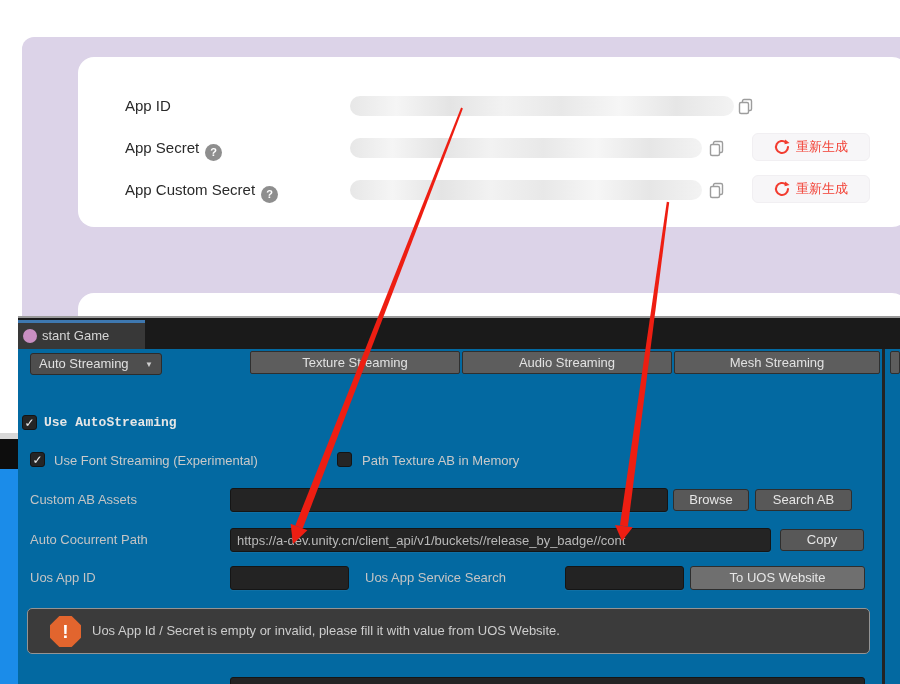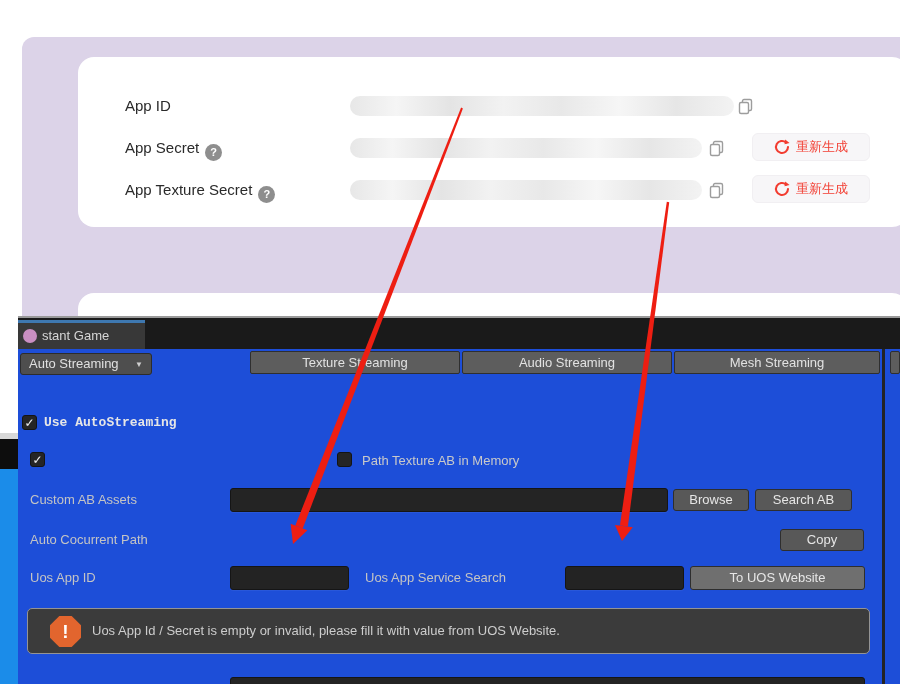--- a/index.html
+++ b/index.html
@@ -27,32 +27,32 @@
                justify-content:center; gap:6px; cursor:pointer; }
   .regen-txt { color:#f23c30; font-size:13px; white-space:nowrap;text-align:center; }
 
   
   .sliver-gray  { position:absolute; left:0; top:433px; width:18px; height:6px;  background:#d8d8d8; }
   .sliver-black { position:absolute; left:0; top:439px; width:18px; height:30px; background:#0d0d0d; }
   .sliver-blue  { position:absolute; left:0; top:469px; width:18px; height:215px; background:#1b8ce9; }
 
   
   .panel { position:absolute; left:18px; top:316px; width:882px; height:368px;
-           background:#1d4ed8; border-top:2px solid #9a9a9a; color:#c9c9c9; font-size:13px; }
+           background:#0369a1; border-top:2px solid #9a9a9a; color:#c9c9c9; font-size:13px; }
   .tabbar { position:absolute; left:0; top:0; width:882px; height:31px; background:#1a1a1a; }
   .tab { position:absolute; left:0; top:2px; width:127px; height:29px; background:#383838;
          border-top:3px solid #3e78b0; cursor:pointer; }
   .tab-dot { position:absolute; left:5px; top:6px; width:14px; height:14px; border-radius:50%;
              background:#ca8fc2; }
   .tab-title { position:absolute; left:24px; top:5px; color:#d6d6d6; font-size:13px; white-space:nowrap; }
 
   .pbody { position:absolute; left:0; top:31px; width:882px; height:337px; }
   .vsep { position:absolute; left:864px; top:0; width:3px; height:337px; background:#232323; }
 
-  .dropdown { position:absolute; left:2px; top:4px; width:132px; height:22px; background:#4e4e4e;
+  .dropdown { position:absolute; left:12px; top:4px; width:132px; height:22px; background:#4e4e4e;
               border:1px solid #2c2c2c; border-radius:3px; cursor:pointer; }
   .dropdown .dd-label { position:absolute; left:8px; top:2px; color:#e0e0e0; }
   .dropdown .dd-arrow { position:absolute; right:8px; top:6px; font-size:8px; color:#cfcfcf; }
 
   .sbtn { position:absolute; top:2px; height:23px; background:#5d5d5d; border:1px solid #2f2f2f;
           border-radius:2px; color:#e2e2e2; text-align:center; line-height:21px; cursor:pointer;
           white-space:nowrap; overflow:hidden; }
 
   .cb { position:absolute; width:15px; height:15px; background:#252525; border:1px solid #141414;
         border-radius:3px; color:#ededed; font-size:12px; line-height:14px; text-align:center; cursor:pointer; }
@@ -110,21 +110,21 @@
       <div class="regen-btn" style="top:-2px;">
         <svg class="icon" width="16" height="16" viewBox="0 0 16 16">
           <path d="M14 8a6 6 0 1 1-1.9-4.4" fill="none" stroke="#f23c30" stroke-width="2.1" stroke-linecap="round"></path>
           <polygon points="11.2,0.4 15.6,3.9 10.5,5.3" fill="#f23c30"></polygon>
         </svg>
         <span class="regen-txt">重新生成</span>
       </div>
     </div>
 
     <div class="f-row" style="top:120px;">
-      <span class="f-label"><span>App Texture Secret</span><span class="help-ic">?</span></span>
+      <span class="f-label"><span>App Custom Secret</span><span class="help-ic">?</span></span>
       <div class="redact" style="width:352px;"></div>
       <span class="copy-ic" style="left:630px;">
         <svg class="icon" width="17" height="17" viewBox="0 0 17 17">
           <rect x="5.5" y="1.5" width="9" height="11" rx="1.5" fill="none" stroke="#9d9d9d" stroke-width="1.4"></rect>
           <rect x="2.5" y="4.5" width="9" height="11" rx="1.5" fill="#ffffff" stroke="#9d9d9d" stroke-width="1.4"></rect>
         </svg>
       </span>
       <div class="regen-btn" style="top:-2px;">
         <svg class="icon" width="16" height="16" viewBox="0 0 16 16">
           <path d="M14 8a6 6 0 1 1-1.9-4.4" fill="none" stroke="#f23c30" stroke-width="2.1" stroke-linecap="round"></path>
@@ -159,29 +159,31 @@
       </div>
       <div class="sbtn" style="left:232px; width:210px;">Texture Streaming</div>
       <div class="sbtn" style="left:656px; width:206px;">Mesh Streaming</div>
       <div class="sbtn" style="left:444px; width:210px;">Audio Streaming</div>
       <div class="sbtn" style="left:872px; width:10px;"></div>
 
       <span class="cb" style="left:4px; top:66px;">✓</span>
       <span class="cb-label bold" style="left:26px; top:66px;">Use AutoStreaming</span>
 
       <span class="cb" style="left:12px; top:103px;">✓</span>
+      <span class="cb-label" style="left:36px; top:104px;">Use Font Streaming (Experimental)</span>
       <span class="cb" style="left:319px; top:103px;"></span>
       <span class="cb-label" style="left:344px; top:104px;">Path Texture AB in Memory</span>
 
       <span class="u-label" style="top:143px;">Custom AB Assets</span>
       <input class="u-input" style="left: 212px; top: 139px; width: 438px;" value="">
       <div class="u-btn" style="left:655px; top:140px; width:76px;">Browse</div>
       <div class="u-btn" style="left:737px; top:140px; width:97px;">Search AB</div>
 
       <span class="u-label" style="top:183px;">Auto Cocurrent Path</span>
+      <input class="u-input" style="left: 212px; top: 179px; width: 541px; color: rgb(185, 185, 185);" value="https://a-dev.unity.cn/client_api/v1/buckets//release_by_badge//cont">
       <div class="u-btn" style="left:762px; top:180px; width:84px;">Copy</div>
 
       <span class="u-label" style="top:221px;">Uos App ID</span>
       <input class="u-input" style="left: 212px; top: 217px; width: 119px; background: rgb(35, 35, 35);" value="">
       <span class="u-label" style="left:347px; top:221px;">Uos App Service Search</span>
       <input class="u-input" style="left: 547px; top: 217px; width: 119px; background: rgb(35, 35, 35);" value="">
       <div class="u-btn light" style="left:672px; top:217px; width:175px; height:24px; line-height:22px;text-align:center;">To UOS Website</div>
 
       <div class="warnbox">
         <span class="octagon">!</span>

